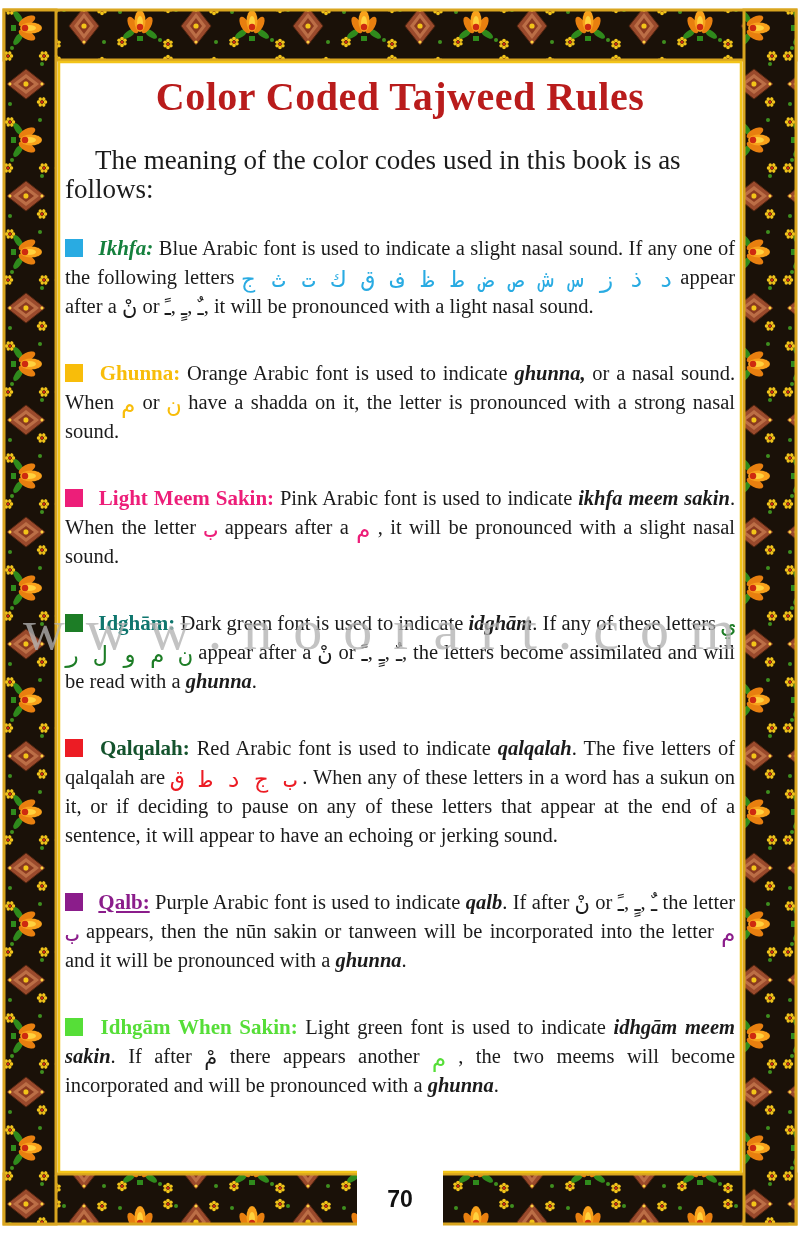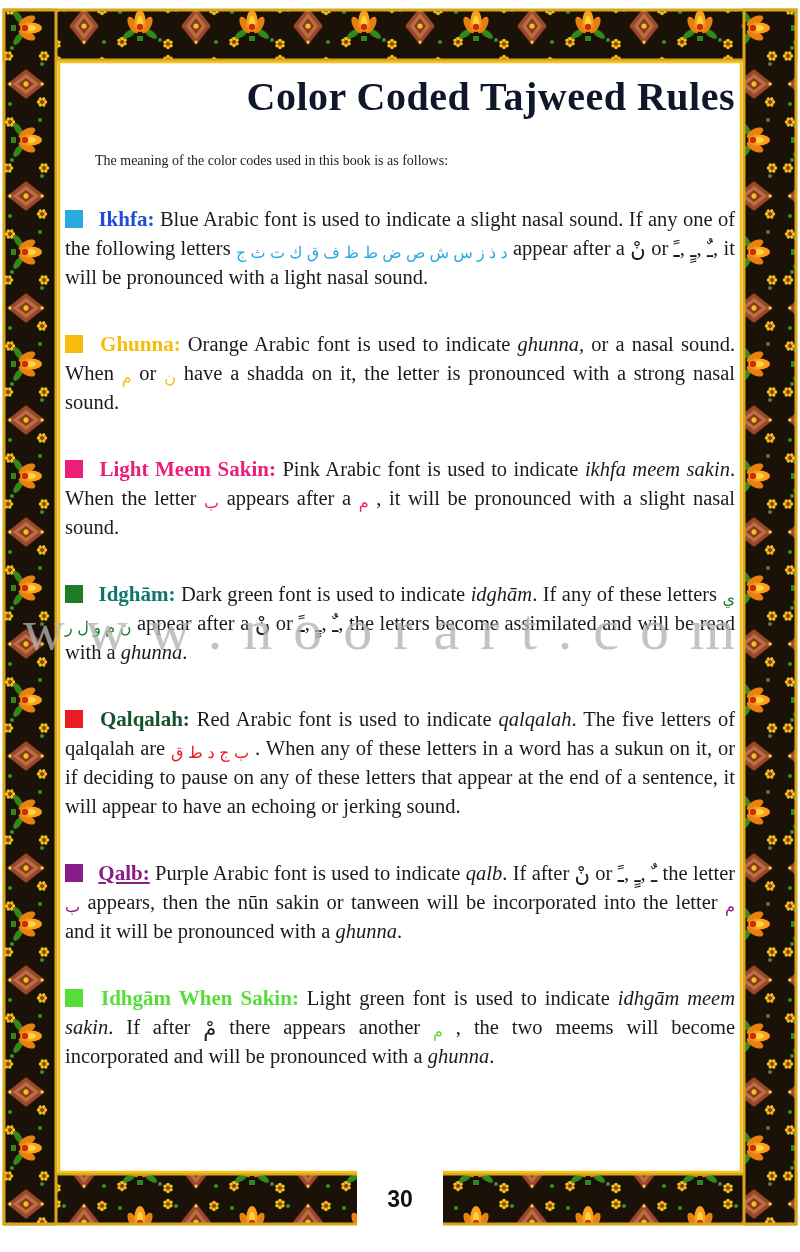--- a/index.html
+++ b/index.html
@@ -1,32 +1,32 @@
 <!DOCTYPE html>
 <html><head>
 <meta charset="utf-8">
 <style>
   html,body{margin:0;padding:0;background:#ffffff;}
   .page{position:relative;width:800px;height:1252px;background:#ffffff;overflow:hidden;
         font-family:"Liberation Serif",serif;color:#1b1b1b;}
   .border-svg{position:absolute;left:0;top:0;z-index:1;}
   .content{position:absolute;left:63px;top:63px;width:674px;height:1108px;z-index:2;
            padding:0 2px;box-sizing:border-box;}
-  .title{margin:10px 0 0 0;text-align:right;font-size:40px;font-weight:bold;
-         letter-spacing:0.5px;color:#0f172a;}
-  .intro{margin:26px 0 0 0;font-size:14px;line-height:29px;text-indent:30px;}
+  .title{margin:10px 0 0 0;text-align:center;font-size:40px;font-weight:bold;
+         letter-spacing:0.5px;color:#b91c1c;}
+  .intro{margin:26px 0 0 0;font-size:27px;line-height:29px;text-indent:30px;}
   .rules{margin:0;}
   .rule{margin:38px 0 0 0;font-size:20.5px;line-height:29px;text-align:justify;}
   .rule.first{margin-top:30px;}
   .swatch{display:inline-block;width:18px;height:18px;margin-right:10px;
           vertical-align:-2px;background:#888;}
   .rule-label{font-weight:bold;font-size:21px;}
   .seg-t{}
-  .seg-i{font-style:italic;}
-  .seg-ar{font-family:Liberation Serif, serif;font-size:16px;letter-spacing:3px;
+  .seg-i{font-style:italic;font-weight:bold;}
+  .seg-ar{font-family:Liberation Mono, monospace;font-size:23px;letter-spacing:3px;
           vertical-align:-3px;line-height:0;}
   .seg-arb{font-family:"DejaVu Sans",sans-serif;font-size:21px;color:#1b1b1b;
            vertical-align:-2px;line-height:0;}
   .watermark{position:absolute;left:0;top:596px;width:779px;z-index:5;
              text-align:center;white-space:nowrap;font-family:Liberation Serif, serif;
              font-size:58px;letter-spacing:21px;color:rgba(178,178,178,0.78);
              pointer-events:none;}
   .pageno-gap{position:absolute;left:357px;top:1170px;width:86px;height:58px;z-index:3;
               background:#ffffff;display:flex;align-items:center;justify-content:center;}
   .pageno{font-family:"Liberation Sans",sans-serif;font-weight:bold;font-size:23px;color:#111;}
@@ -85,21 +85,21 @@
     <rect x="744" y="10" width="52" height="1214" fill="url(#patV)" stroke="#D9A51F" stroke-width="3"></rect>
     <rect x="59" y="62" width="682" height="1110" fill="none" stroke="#F2C419" stroke-width="2.5"></rect>
   </svg>
 
   <div class="content">
     <h1 class="title">Color Coded Tajweed Rules</h1>
     <p class="intro">The meaning of the color codes used in this book is as follows:</p>
     <div class="rules">
   <p class="rule first">
     <span class="swatch" style="background: rgb(41, 171, 226);"></span>
-    <span class="rule-label" style="color: #1d4ed8;">Ikhfa:</span>
+    <span class="rule-label" style="color: #15803d; font-style: italic;">Ikhfa:</span>
     <span class="rule-text"><span class="seg-t"> Blue Arabic font is used to indicate a slight nasal sound. If any one of the following letters </span><span class="seg-ar" dir="rtl" style="color: rgb(41, 171, 226);">د ذ ز س ش ص ض ط ظ ف ق ك ت ث ج</span><span class="seg-t"> appear after a </span><span class="seg-arb" dir="rtl">نْ</span><span class="seg-t"> or </span><span class="seg-arb" dir="rtl">ـً</span><span class="seg-t">, </span><span class="seg-arb" dir="rtl">ـٍ</span><span class="seg-t">, </span><span class="seg-arb" dir="rtl">ـٌ</span><span class="seg-t">,  it will be pronounced with a light nasal sound.</span></span>
   </p>
 
   <p class="rule">
     <span class="swatch" style="background: rgb(248, 189, 10);"></span>
     <span class="rule-label" style="color: rgb(248, 189, 10); margin-top: 28px;">Ghunna:</span>
     <span class="rule-text"><span class="seg-t"> Orange Arabic font is used to indicate </span><span class="seg-i">ghunna,</span><span class="seg-t"> or a nasal sound. When </span><span class="seg-ar" dir="rtl" style="color: rgb(248, 189, 10);">م</span><span class="seg-t"> or </span><span class="seg-ar" dir="rtl" style="color: rgb(248, 189, 10);">ن</span><span class="seg-t"> have a shadda on it, the letter is pronounced with a strong nasal sound.</span></span>
   </p>
 
   <p class="rule">
@@ -130,16 +130,16 @@
     <span class="swatch" style="background: rgb(86, 222, 56);"></span>
     <span class="rule-label" style="color: rgb(86, 222, 56);">Idhgām When Sakin:</span>
     <span class="rule-text"><span class="seg-t"> Light green font is used to indicate </span><span class="seg-i">idhgām meem sakin</span><span class="seg-t">. If after </span><span class="seg-arb" dir="rtl">مْ</span><span class="seg-t"> there appears another </span><span class="seg-ar" dir="rtl" style="color: rgb(86, 222, 56);">م</span><span class="seg-t"> , the two meems will become incorporated and will be pronounced with a </span><span class="seg-i">ghunna</span><span class="seg-t">.</span></span>
   </p>
 </div>
   </div>
 
   <div class="watermark">www.noorart.com</div>
 
   <div class="pageno-gap">
-    <span class="pageno">30</span>
+    <span class="pageno">70</span>
   </div>
 
 </div>
 
 </body></html>

